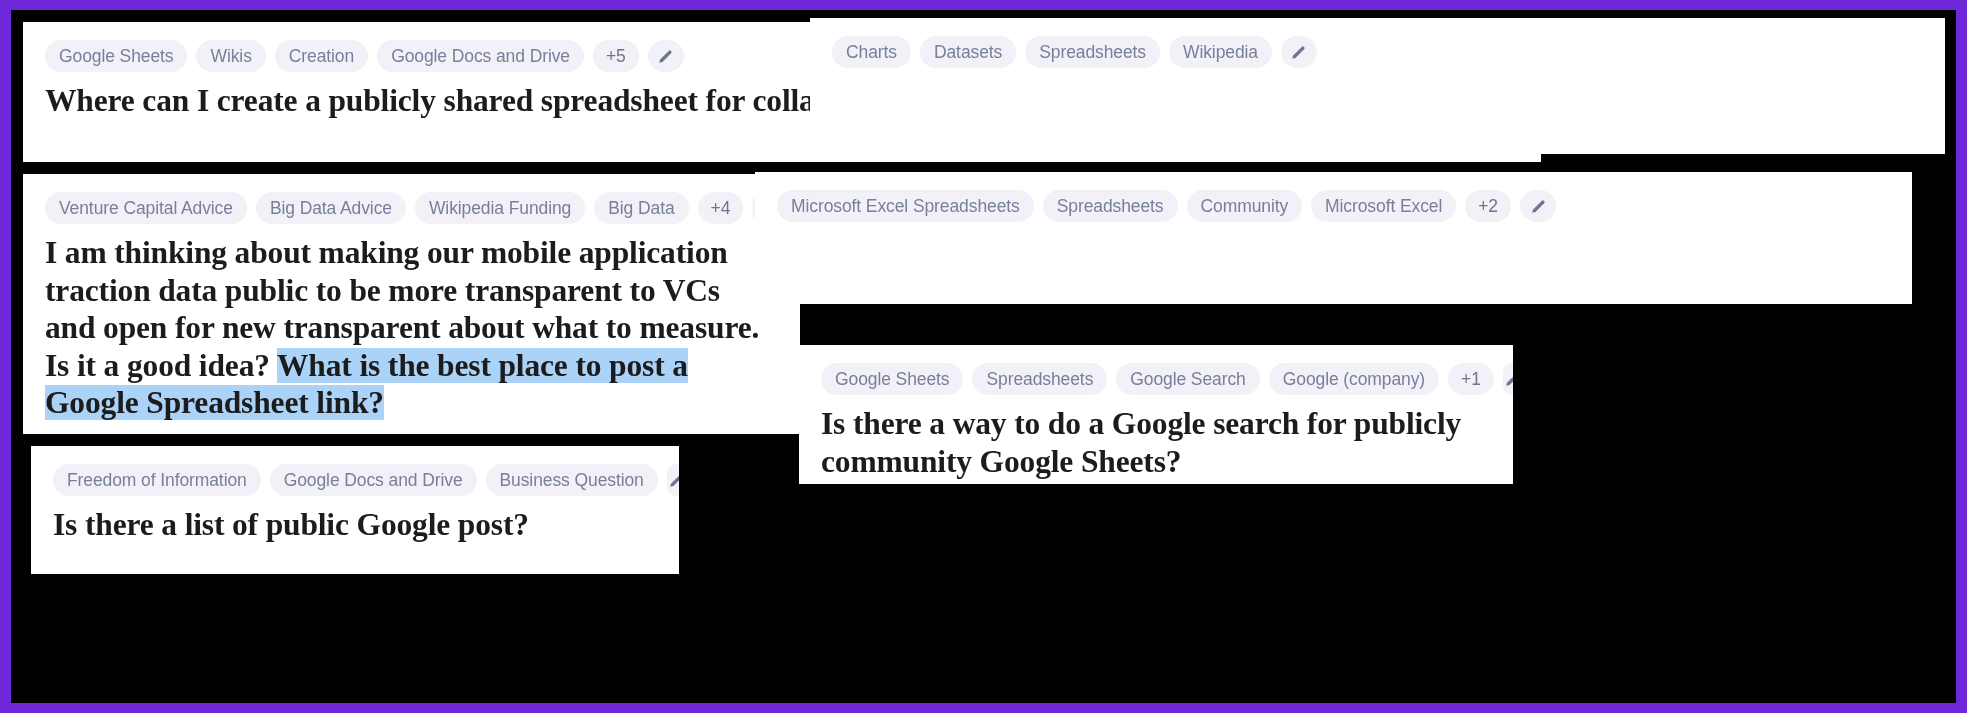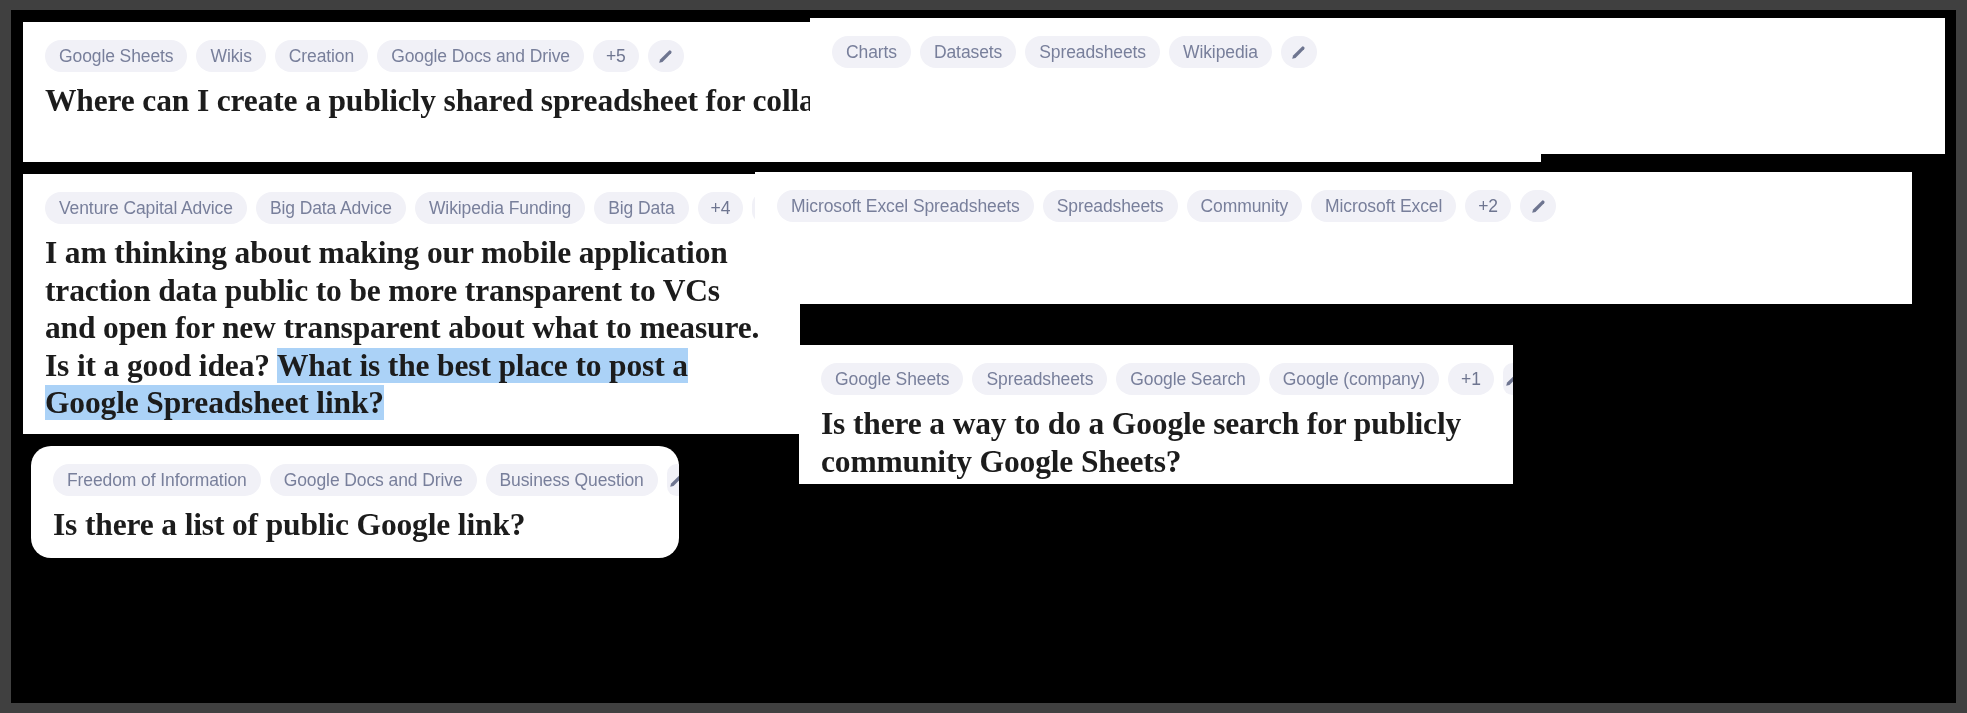--- a/index.html
+++ b/index.html
@@ -11,21 +11,21 @@
     width: 1967px;
     height: 713px;
     overflow: hidden;
     font-family: "Liberation Sans", sans-serif;
   }
 
   
   #frame {
     position: absolute;
     inset: 0;
-    background: #404040;
+    background: #6d28d9;
     box-sizing: border-box;
     padding: 10px 11px 10px 11px;
   }
   #canvas {
     position: relative;
     width: 100%;
     height: 100%;
     background: #000000;
   }
 
@@ -89,21 +89,21 @@
     background: #abd2f7;
     box-decoration-break: clone;
     -webkit-box-decoration-break: clone;
   }
 
   
   #card-1 { left: 12px;  top: 12px;  width: 1518px; height: 140px; }
   #card-2 { left: 799px; top: 8px;   width: 1135px; height: 136px; }
   #card-3 { left: 12px;  top: 164px; width: 777px;  height: 260px; }
   #card-4 { left: 744px; top: 162px; width: 1157px; height: 132px; }
-  #card-5 { left: 20px;  top: 436px; width: 648px;  height: 112px; border-radius: 20px; }
+  #card-5 { left: 20px;  top: 436px; width: 648px;  height: 128px; }
   #card-6 { left: 788px; top: 335px; width: 714px;  height: 139px; }
 </style>
 </head>
 <body>
 
 <div id="frame">
   <div id="canvas">
 
     <div class="card" id="card-1">
       <div class="tagrow">
@@ -170,21 +170,21 @@
       <div class="tagrow">
         <span class="chip">Freedom of Information</span>
         <span class="chip">Google Docs and Drive</span>
         <span class="chip">Business Question</span>
         <span class="chip edit">
           <svg width="19" height="19" viewBox="0 0 24 24" aria-hidden="true">
             <path d="M4 20l1.2-4.2L16.1 4.9a2 2 0 0 1 2.8 0l0.2 0.2a2 2 0 0 1 0 2.8L8.2 18.8 4 20z" fill="#6e7590"></path>
           </svg>
         </span>
       </div>
-      <div class="qtitle">Is there a list of public Google link?</div>
+      <div class="qtitle">Is there a list of public Google post?</div>
     </div>
 
     <div class="card" id="card-6">
       <div class="tagrow">
         <span class="chip">Google Sheets</span>
         <span class="chip">Spreadsheets</span>
         <span class="chip">Google Search</span>
         <span class="chip">Google (company)</span>
         <span class="chip count">+1</span>
         <span class="chip edit">

